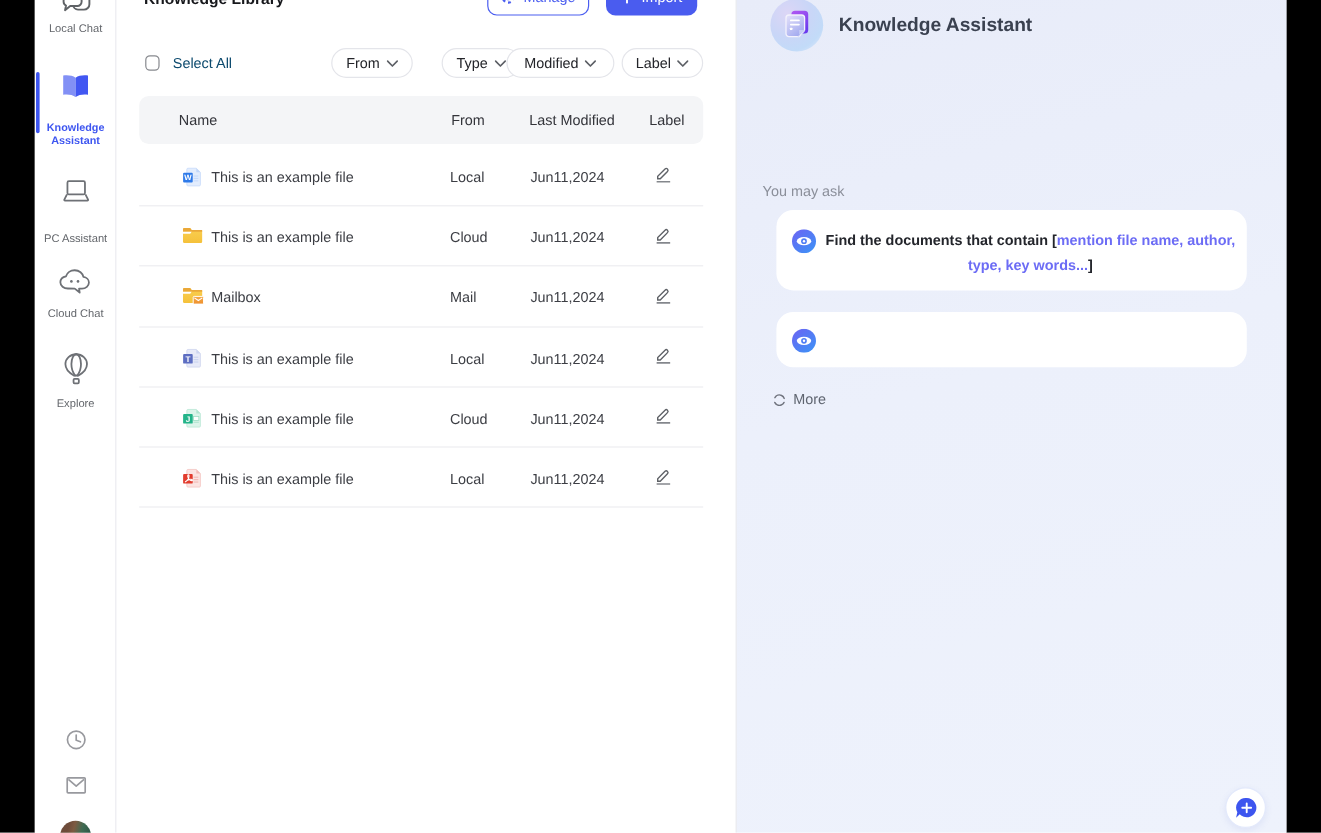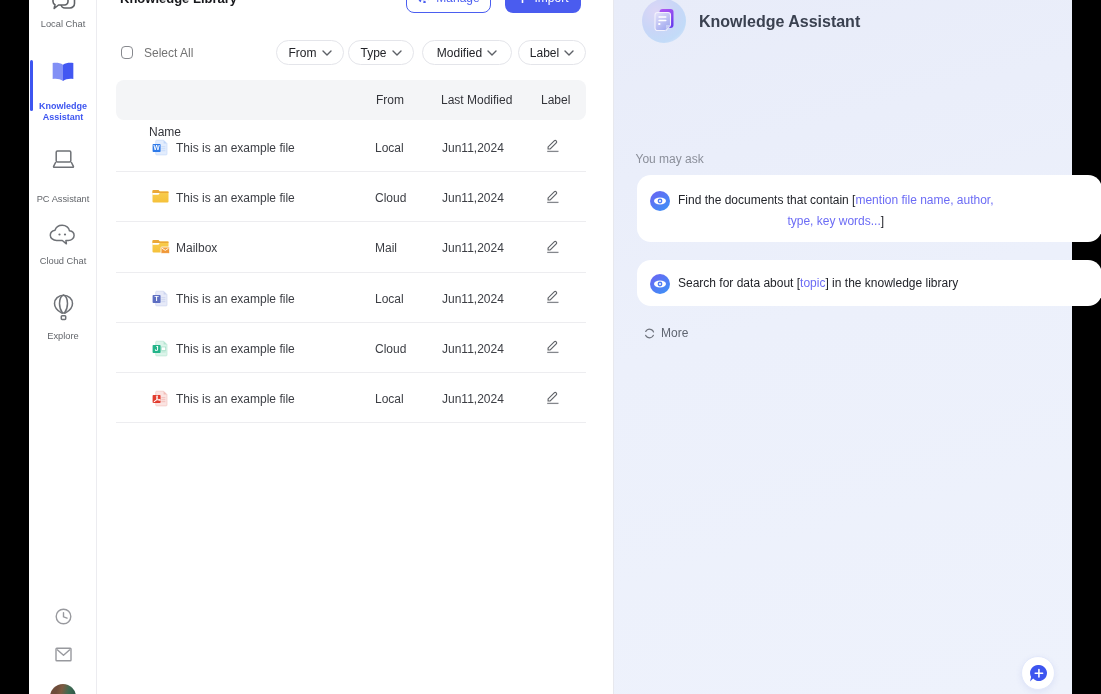--- a/index.html
+++ b/index.html
@@ -21,21 +21,21 @@
   
   .title { position:absolute; left:120px; top:-9px; font-size:13px; font-weight:bold; color:#17181c; }
   .btn-manage { position:absolute; left:406px; top:-18px; width:85px; height:31px;
     border:1px solid #4b5ef0; border-radius:8px; background:#fff; color:#4b5ef0;
     font-size:12px; display:flex; align-items:center; justify-content:center; gap:6px; }
   .btn-import { position:absolute; left:505px; top:-18px; width:76px; height:31px;
     border-radius:8px; background:#4a5cef; color:#fff; font-size:12px;
     display:flex; align-items:center; justify-content:center; gap:6px; }
   .checkbox { position:absolute; left:120.5px; top:45.5px; width:12.5px; height:13.5px;
     border:1.3px solid #87898e; border-radius:4px; background:#fff; }
-  .sel-label { position:absolute; left:144px; top:45.5px; font-size:12px; color:#737373; line-height:14px; }
+  .sel-label { position:absolute; left:144px; top:45.5px; font-size:12px; color:#0c4a6e; line-height:14px; }
   .pill { position:absolute; top:40px; height:25px; border:1px solid #e4e5ea; border-radius:12.5px;
     background:#fff; font-size:12px; color:#232429; display:flex; align-items:center;
     justify-content:center; gap:5px; }
   .pill svg { margin-top:1px; }
   .thead { position:absolute; left:116px; top:80px; width:470px; height:40px;
     background:#f4f5f7; border-radius:8px; font-size:12px; color:#33343a; }
   .thead span { position:absolute; top:13px; }
   .trow { position:absolute; left:116px; width:470px; height:50.3px; border-bottom:1px solid #ededf0;
     font-size:12px; color:#3c3e44; }
   .trow .fico { position:absolute; left:36px; top:17px; }
@@ -52,22 +52,22 @@
     background:radial-gradient(circle at 32% 28%, #dcd6f6 0%, #c9d6f7 45%, #c2dbf8 72%, rgba(230,238,252,0) 100%);
     display:flex; align-items:center; justify-content:center; }
   .pv-title { position:absolute; left:85px; top:13px; font-size:16px; font-weight:bold; color:#3a4150; }
   .bubble { position:absolute; left:23px; top:54.5px; width:393px; height:65px; background:#fff;
     border-radius:14px; font-size:13.5px; color:#1e2026; line-height:21.5px; padding:12px 18px 0 31px; }
   .grad1 { font-weight:bold; background:linear-gradient(90deg,#7d6bf3,#309bf3);
     -webkit-background-clip:text; background-clip:text; color:transparent; }
   .grad2 { font-weight:bold; background:linear-gradient(90deg,#7d6bf3,#38a5f5);
     -webkit-background-clip:text; background-clip:text; color:transparent; }
   .youmay { position:absolute; left:21.5px; top:152px; font-size:12px; color:#8b8f9a; }
-  .card { position:absolute; left:23px; width:465px; background:#fff; border-radius:14px;
-    font-size:12px; color:#23252b; line-height:21px; }
+  .card { position:absolute; left:33px; width:392px; background:#fff; border-radius:14px;
+    font-size:12px; color:#23252b; line-height:21px;font-weight:bold; }
   .card .eye { position:absolute; left:13px; top:15.5px; }
   .card .ctext { position:absolute; left:41px; top:15px; }
   .purple { color:#6c6cf5; }
   .more { position:absolute; left:30px; top:326px; font-size:12px; color:#5f6570;
     display:flex; align-items:center; gap:6px; }
   .inputbar { position:absolute; left:25px; top:653px; width:372px; height:38.5px; background:#fff;
     border-radius:19.5px; }
   .placeholder { position:absolute; left:52px; top:11.5px; font-size:12.3px; color:#b7bac2; }
   .sendbtn { position:absolute; left:330.5px; top:7.5px; width:28px; height:28px; border-radius:50%;
     background:linear-gradient(135deg,#ddd6f7 0%, #c8d5f9 60%, #cbe0fa 100%);
@@ -165,37 +165,37 @@
   </svg>
   <span>Import</span>
 </div>
 <div class="checkbox"></div>
 <div class="sel-label">Select All</div>
 <div class="pill" style="left:276px; width:68px;">From
   <svg width="10" height="6" viewBox="0 0 10 6">
       <path d="M1 1 L5 5 L9 1" fill="none" stroke="#5d6066" stroke-width="1.4" stroke-linecap="round" stroke-linejoin="round"></path>
     </svg>
 </div>
-<div class="pill" style="left:348px; width:66px;text-align:right;">Type
+<div class="pill" style="left:368px; width:66px;text-align:right;">Type
   <svg width="10" height="6" viewBox="0 0 10 6">
       <path d="M1 1 L5 5 L9 1" fill="none" stroke="#5d6066" stroke-width="1.4" stroke-linecap="round" stroke-linejoin="round"></path>
     </svg>
 </div>
 <div class="pill" style="left:422px; width:90px;">Modified
   <svg width="10" height="6" viewBox="0 0 10 6">
       <path d="M1 1 L5 5 L9 1" fill="none" stroke="#5d6066" stroke-width="1.4" stroke-linecap="round" stroke-linejoin="round"></path>
     </svg>
 </div>
 <div class="pill" style="left:518px; width:68px;">Label
   <svg width="10" height="6" viewBox="0 0 10 6">
       <path d="M1 1 L5 5 L9 1" fill="none" stroke="#5d6066" stroke-width="1.4" stroke-linecap="round" stroke-linejoin="round"></path>
     </svg>
 </div>
 <div class="thead">
-  <span style="left:33px;margin-top:32px;">Name</span>
+  <span style="left:33px;">Name</span>
   <span style="left:260px;">From</span>
   <span style="left:325px;">Last Modified</span>
   <span style="left:425px;">Label</span>
 </div>
 
 <div class="trow" style="top:121.7px;">
   <span class="fico"><svg width="17" height="17" viewBox="0 0 17 17">
     <path d="M4.6 1.2 h7 l3.4 3.4 V15 a0.9 0.9 0 0 1-.9 .9 H4.6 a0.9 0.9 0 0 1-.9-.9 V2.1 a0.9 0.9 0 0 1 .9-.9z" fill="#e3edfd" stroke="#c8dbfa" stroke-width="0.7"></path>
     <path d="M11.6 1.2 v3.4 h3.4z" fill="#c2d7f9"></path>
     <rect x="9.3" y="7.2" width="4" height="1" fill="#c8dbfa"></rect>
@@ -368,21 +368,20 @@
             <linearGradient id="eyeg2" x1="0" y1="0" x2="0.8" y2="1">
         <stop offset="0" stop-color="#6c63f3"></stop>
               <stop offset="1" stop-color="#3f90f6"></stop>
       </linearGradient>
           </defs>
       <circle cx="10" cy="10" r="10" fill="url(#eyeg2)"></circle>
       <ellipse cx="10" cy="10" rx="6" ry="3.4" fill="#fff"></ellipse>
       <circle cx="10" cy="10" r="2.4" fill="#4f7df5"></circle>
       <circle cx="10" cy="10" r="1" fill="#fff"></circle>
     </svg></span>
-    <span class="ctext" style="top:13px;">Search for data about [<span class="purple">topic</span>] in the knowledge library</span>
   </div>
   <div class="more">
     <svg width="11" height="11" viewBox="0 0 11 11">
       <g fill="none" stroke="#70747e" stroke-width="1.2" stroke-linecap="round">
         <circle cx="5.5" cy="5.5" r="4.3" stroke-dasharray="9.5 4" transform="rotate(25 5.5 5.5)"></circle>
       </g>
     </svg>
     <span>More</span>
   </div>
   <div class="floatbtn">

